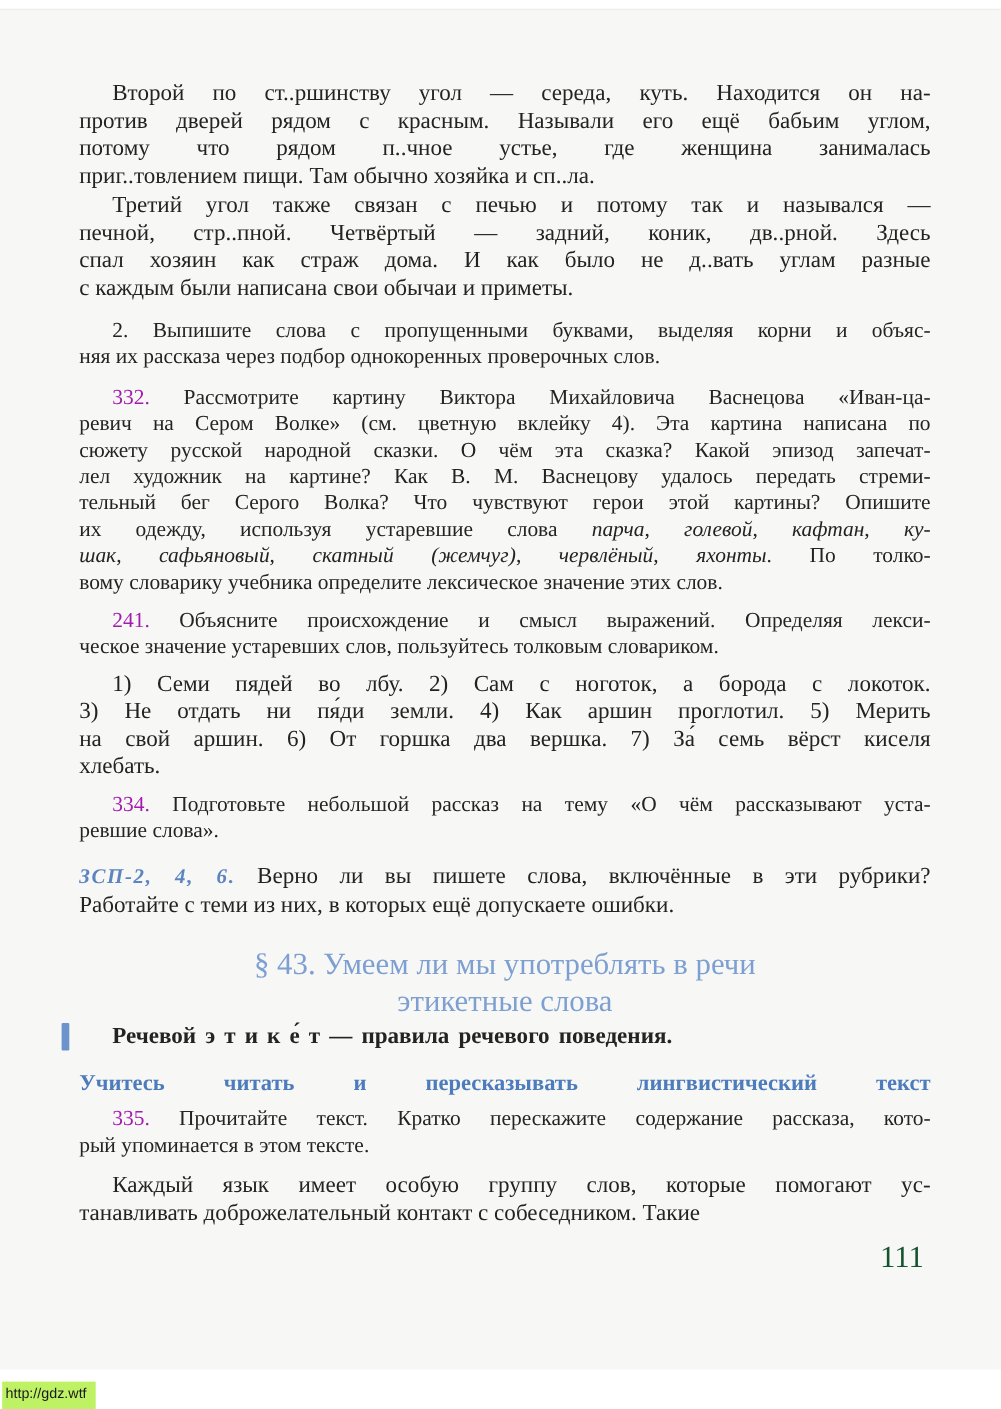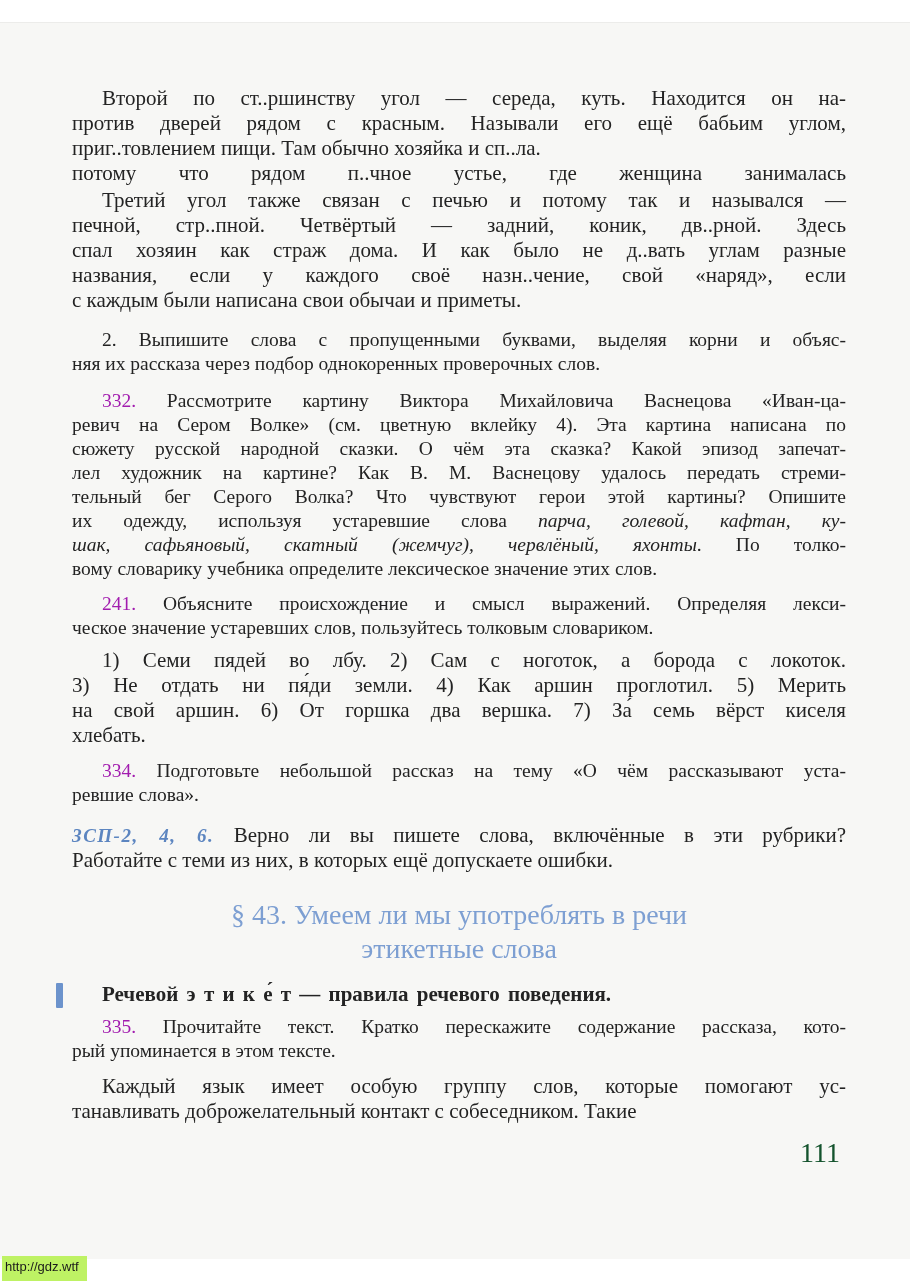--- a/index.html
+++ b/index.html
@@ -2,21 +2,21 @@
 <html><head>
 <meta charset="utf-8">
 <style>
   html,body{margin:0;padding:0;}
   body{
     width:910px;height:1281px;position:relative;overflow:hidden;
     background:#ffffff;
     font-family:"Liberation Serif","DejaVu Serif",serif;
   }
   .scan{
-    position:absolute;top:22px;left:0;right:0;height:1236px;
+    position:absolute;top:8px;left:0;right:0;height:1236px;
     background:#f7f7f5;border-top:1px solid #ececea;
   }
   .content{
     position:absolute;top:63px;left:72px;right:64px;
     color:#222;
   }
   .block{margin:0;}
   .line{
     text-align:justify;text-align-last:justify;
     color:#232323;
@@ -45,21 +45,21 @@
   }
   
   [data-name="paragraph-third-corner"]{margin-top:2px;}
   [data-name="task-2"]{margin-top:15px;}
   [data-name="exercise-332"]{margin-top:13px;}
   [data-name="exercise-333"]{margin-top:11px;}
   [data-name="expressions-list"]{margin-top:8px;}
   [data-name="exercise-334"]{margin-top:11px;}
   [data-name="zsp-task"]{margin-top:16px;}
   [data-name="section-heading"]{margin-top:25px;}
-  [data-name="definition-rule"]{margin-top:15px;}
+  [data-name="definition-rule"]{margin-top:0;}
   [data-name="learn-to-read-subheading"]{margin-top:18px;}
   [data-name="exercise-335"]{margin-top:8px;}
   [data-name="paragraph-every-language"]{margin-top:11px;}
   .page-number{
     margin-top:16px;text-align:right;padding-right:6px;
     font-size:28px;line-height:26px;color:#14532d;
   }
   .watermark{
     position:absolute;left:2px;top:1256px;
     background:#bef264;color:#1a1a1a;
@@ -68,28 +68,27 @@
   }
 </style>
 </head>
 <body>
 
 <div class="scan" data-name="scanned-book-page">
   <div class="content" id="content" data-name="page-content">
       <div class="block para body" data-name="paragraph-second-corner">
         <div class="line indent" data-name="text-line">Второй по ст..ршинству угол — середа, куть. Находится он на-</div>
         <div class="line" data-name="text-line">против дверей рядом с красным. Называли его ещё бабьим углом,</div>
+        <div class="line" data-name="text-line">потому что рядом п..чное устье, где женщина занималась</div>
         <div class="line last" data-name="text-line">приг..товлением пищи. Там обычно хозяйка и сп..ла.</div>
-        <div class="line" data-name="text-line">потому что рядом п..чное устье, где женщина занималась</div>
       </div>
       <div class="block para body" data-name="paragraph-third-corner">
         <div class="line indent" data-name="text-line">Третий угол также связан с печью и потому так и назывался —</div>
         <div class="line" data-name="text-line">печной, стр..пной. Четвёртый — задний, коник, дв..рной. Здесь</div>
         <div class="line" data-name="text-line">спал хозяин как страж дома. И как было не д..вать углам разные</div>
-        <div class="line" data-name="text-line">названия, если у каждого своё назн..чение, свой «наряд», если</div>
         <div class="line last" data-name="text-line">с каждым были написана свои обычаи и приметы.</div>
       </div>
       <div class="block para small" data-name="task-2">
         <div class="line indent" data-name="text-line">2. Выпишите слова с пропущенными буквами, выделяя корни и объяс-</div>
         <div class="line last" data-name="text-line">няя их рассказа через подбор однокоренных проверочных слов.</div>
       </div>
       <div class="block exercise small" data-name="exercise-332">
         <div class="line indent" data-name="text-line"><span class="exlabel " data-name="exercise-number">332.</span> Рассмотрите картину Виктора Михайловича Васнецова «Иван-ца-</div>
         <div class="line" data-name="text-line">ревич на Сером Волке» (см. цветную вклейку 4). Эта картина написана по</div>
         <div class="line" data-name="text-line">сюжету русской народной сказки. О чём эта сказка? Какой эпизод запечат-</div>
@@ -118,20 +117,23 @@
         <div class="line last" data-name="text-line">Работайте с теми из них, в которых ещё допускаете ошибки.</div>
       </div>
       <div class="block heading" data-name="section-heading">
         <div class="hline" data-name="section-heading-line">§ 43. Умеем ли мы употреблять в речи</div>
         <div class="hline" data-name="section-heading-line">этикетные слова</div>
       </div>
       <div class="block rule" data-name="definition-rule">
         <span class="rulebar" data-name="rule-marker-bar"></span>
         <div class="line last indent" data-name="rule-text">Речевой э т и к е́ т — правила речевого поведения.</div>
       </div>
+      <div class="block subhead" data-name="learn-to-read-subheading">
+        <div class="line" data-name="subheading-text">Учитесь читать и пересказывать лингвистический текст</div>
+      </div>
       <div class="block exercise small" data-name="exercise-335">
         <div class="line indent" data-name="text-line"><span class="exlabel " data-name="exercise-number">335.</span> Прочитайте текст. Кратко перескажите содержание рассказа, кото-</div>
         <div class="line last" data-name="text-line">рый упоминается в этом тексте.</div>
       </div>
       <div class="block para body" data-name="paragraph-every-language">
         <div class="line indent" data-name="text-line">Каждый язык имеет особую группу слов, которые помогают ус-</div>
         <div class="line last" data-name="text-line">танавливать доброжелательный контакт с собеседником. Такие</div>
       </div>
       <div class="page-number" data-name="page-number">111</div>
     </div>

